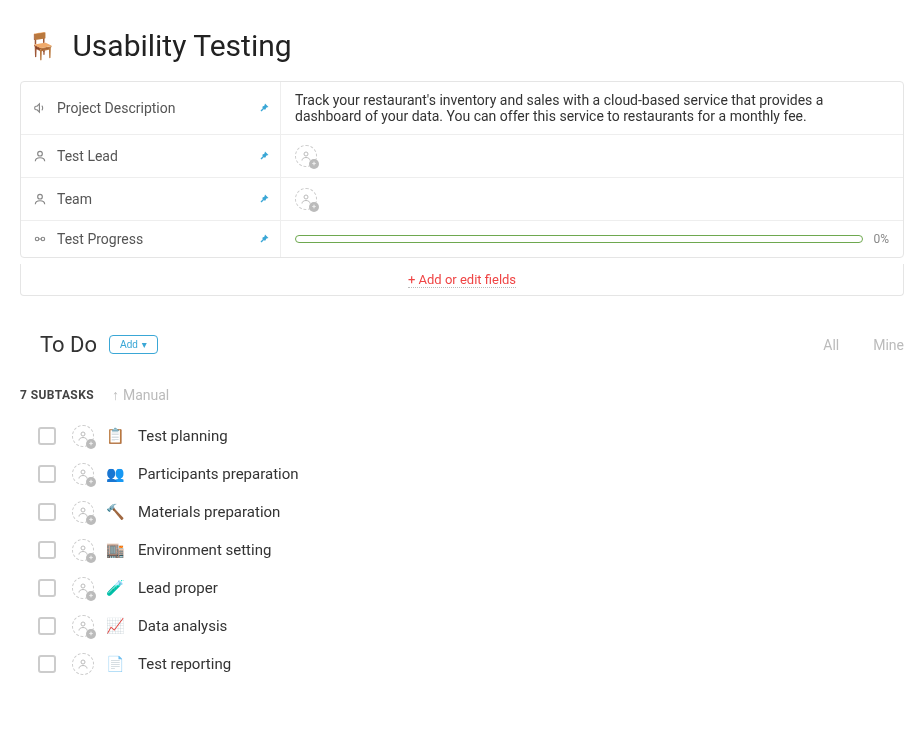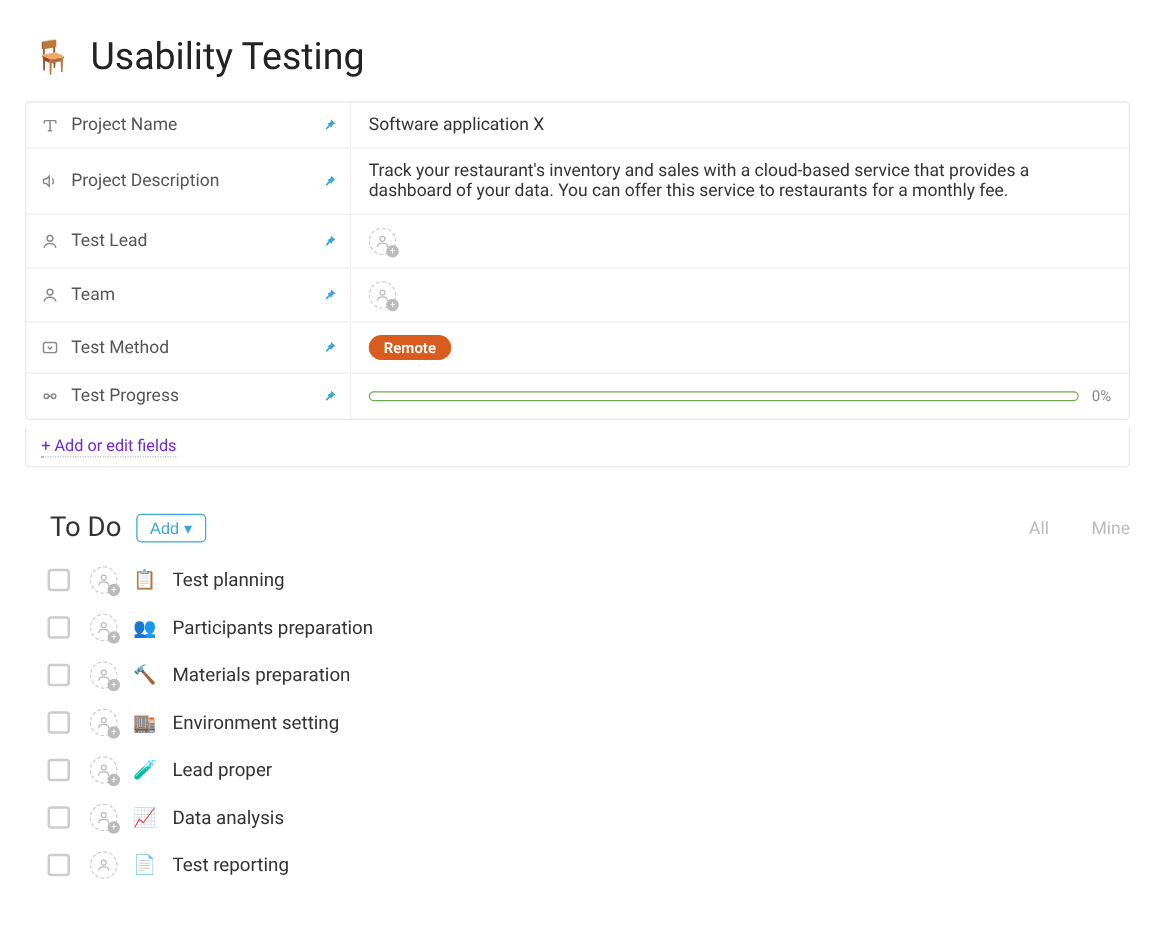--- a/index.html
+++ b/index.html
@@ -109,24 +109,24 @@
     height: 8px;
     border: 1px solid #6ea84f;
     border-radius: 4px;
     background: #fff;
   }
   .progress-text {
     font-size: 12px;
     color: #888;
   }
   .add-fields-row {
-    text-align: left;
+    text-align: center;
     padding: 8px 12px;
     font-size: 13px;
-    color: #6d28d9;
+    color: #ef4444;
     border: 1px solid #e5e5e5;
     border-top: none;
     border-radius: 0 0 4px 4px;
   }
   .add-fields-link { border-bottom: 1px dotted #bbb; cursor: pointer; }
   .todo-header {
     display: flex;
     align-items: center;
     margin-top: 36px;
     margin-bottom: 10px;
@@ -137,21 +137,21 @@
     color: #333;
     margin-left: 20px;
   }
   .add-btn {
     margin-left: 12px;
     border: 1px solid #3aa7d6;
     color: #3aa7d6;
     background: #fff;
     border-radius: 4px;
     padding: 3px 10px;
-    font-size: 13px;
+    font-size: 10px;
     display: inline-flex;
     align-items: center;
     gap: 4px;
     cursor: pointer;
   }
   .spacer { flex: 1; }
   .filter-link {
     color: #bbb;
     font-size: 14px;
     margin-left: 34px;
@@ -206,38 +206,20 @@
   <div class="title-row">
     <span class="title-emoji">🪑</span>
     <span class="page-title">Usability Testing</span>
   </div>
 
   <div class="fields-table" id="fields-table">
       <div class="field-row">
         <div class="field-label">
           <span class="icon-slot">
             <svg width="14" height="14" viewBox="0 0 24 24" fill="none" stroke="#888" stroke-width="2">
-              <path d="M4 6h16M4 6v4M20 6v4M12 6v14M9 20h6"></path>
-            </svg>
-          </span>
-          <span>Project Name</span>
-          <span class="pin">
-            <svg width="12" height="12" viewBox="0 0 24 24" fill="#3aa7d6">
-              <path d="M14 3l7 7-4 1-3 5-2-2-5 5-2-2 5-5-2-2 5-3 1-4z"></path>
-            </svg>
-          </span>
-        </div>
-        <div class="field-value">
-          <span>Software application X</span>
-        </div>
-      </div>
-      <div class="field-row">
-        <div class="field-label">
-          <span class="icon-slot">
-            <svg width="14" height="14" viewBox="0 0 24 24" fill="none" stroke="#888" stroke-width="2">
               <path d="M3 11v2a2 2 0 0 0 2 2h2l4 4V5L7 9H5a2 2 0 0 0-2 2z"></path>
               <path d="M15 8c2 1 2 7 0 8"></path>
             </svg>
           </span>
           <span>Project Description</span>
           <span class="pin">
             <svg width="12" height="12" viewBox="0 0 24 24" fill="#3aa7d6">
               <path d="M14 3l7 7-4 1-3 5-2-2-5 5-2-2 5-5-2-2 5-3 1-4z"></path>
             </svg>
           </span>
@@ -287,39 +269,20 @@
           </span>
         </div>
         <div class="field-value">
           <span class="add-person">
             <svg viewBox="0 0 24 24" fill="none" stroke="#bbb" stroke-width="2">
               <circle cx="12" cy="8" r="4"></circle>
               <path d="M4 21c0-4 4-6 8-6s8 2 8 6"></path>
             </svg>
             <span class="plus-badge">+</span>
           </span>
-        </div>
-      </div>
-      <div class="field-row">
-        <div class="field-label">
-          <span class="icon-slot">
-            <svg width="14" height="14" viewBox="0 0 24 24" fill="none" stroke="#888" stroke-width="2">
-              <rect x="3" y="5" width="18" height="14" rx="3"></rect>
-              <path d="M9 11l3 3 3-3"></path>
-            </svg>
-          </span>
-          <span>Test Method</span>
-          <span class="pin">
-            <svg width="12" height="12" viewBox="0 0 24 24" fill="#3aa7d6">
-              <path d="M14 3l7 7-4 1-3 5-2-2-5 5-2-2 5-5-2-2 5-3 1-4z"></path>
-            </svg>
-          </span>
-        </div>
-        <div class="field-value">
-          <span class="tag" style="background:#d85c1e">Remote</span>
         </div>
       </div>
       <div class="field-row">
         <div class="field-label">
           <span class="icon-slot">
             <svg width="16" height="14" viewBox="0 0 24 24" fill="none" stroke="#888" stroke-width="2">
               <circle cx="7" cy="12" r="3"></circle>
               <circle cx="17" cy="12" r="3"></circle>
               <path d="M10 12h4"></path>
             </svg>
@@ -347,20 +310,27 @@
     <span class="todo-title">To Do</span>
     <button class="add-btn">
       <span>Add</span>
       <span>▾</span>
     </button>
     <span class="spacer"></span>
     <span class="filter-link">All</span>
     <span class="filter-link">Mine</span>
   </div>
 
+  <div class="subtasks-meta">
+    <span class="subtasks-count">7 SUBTASKS</span>
+    <span class="sort-link">
+      <span>↑</span>
+      <span>Manual</span>
+    </span>
+  </div>
 
   <div class="subtask-list" id="subtask-list">
       <div class="subtask">
         <span class="checkbox"></span>
         <span class="add-person">
           <svg viewBox="0 0 24 24" fill="none" stroke="#bbb" stroke-width="2">
             <circle cx="12" cy="8" r="4"></circle>
             <path d="M4 21c0-4 4-6 8-6s8 2 8 6"></path>
           </svg>
           <span class="plus-badge">+</span>

